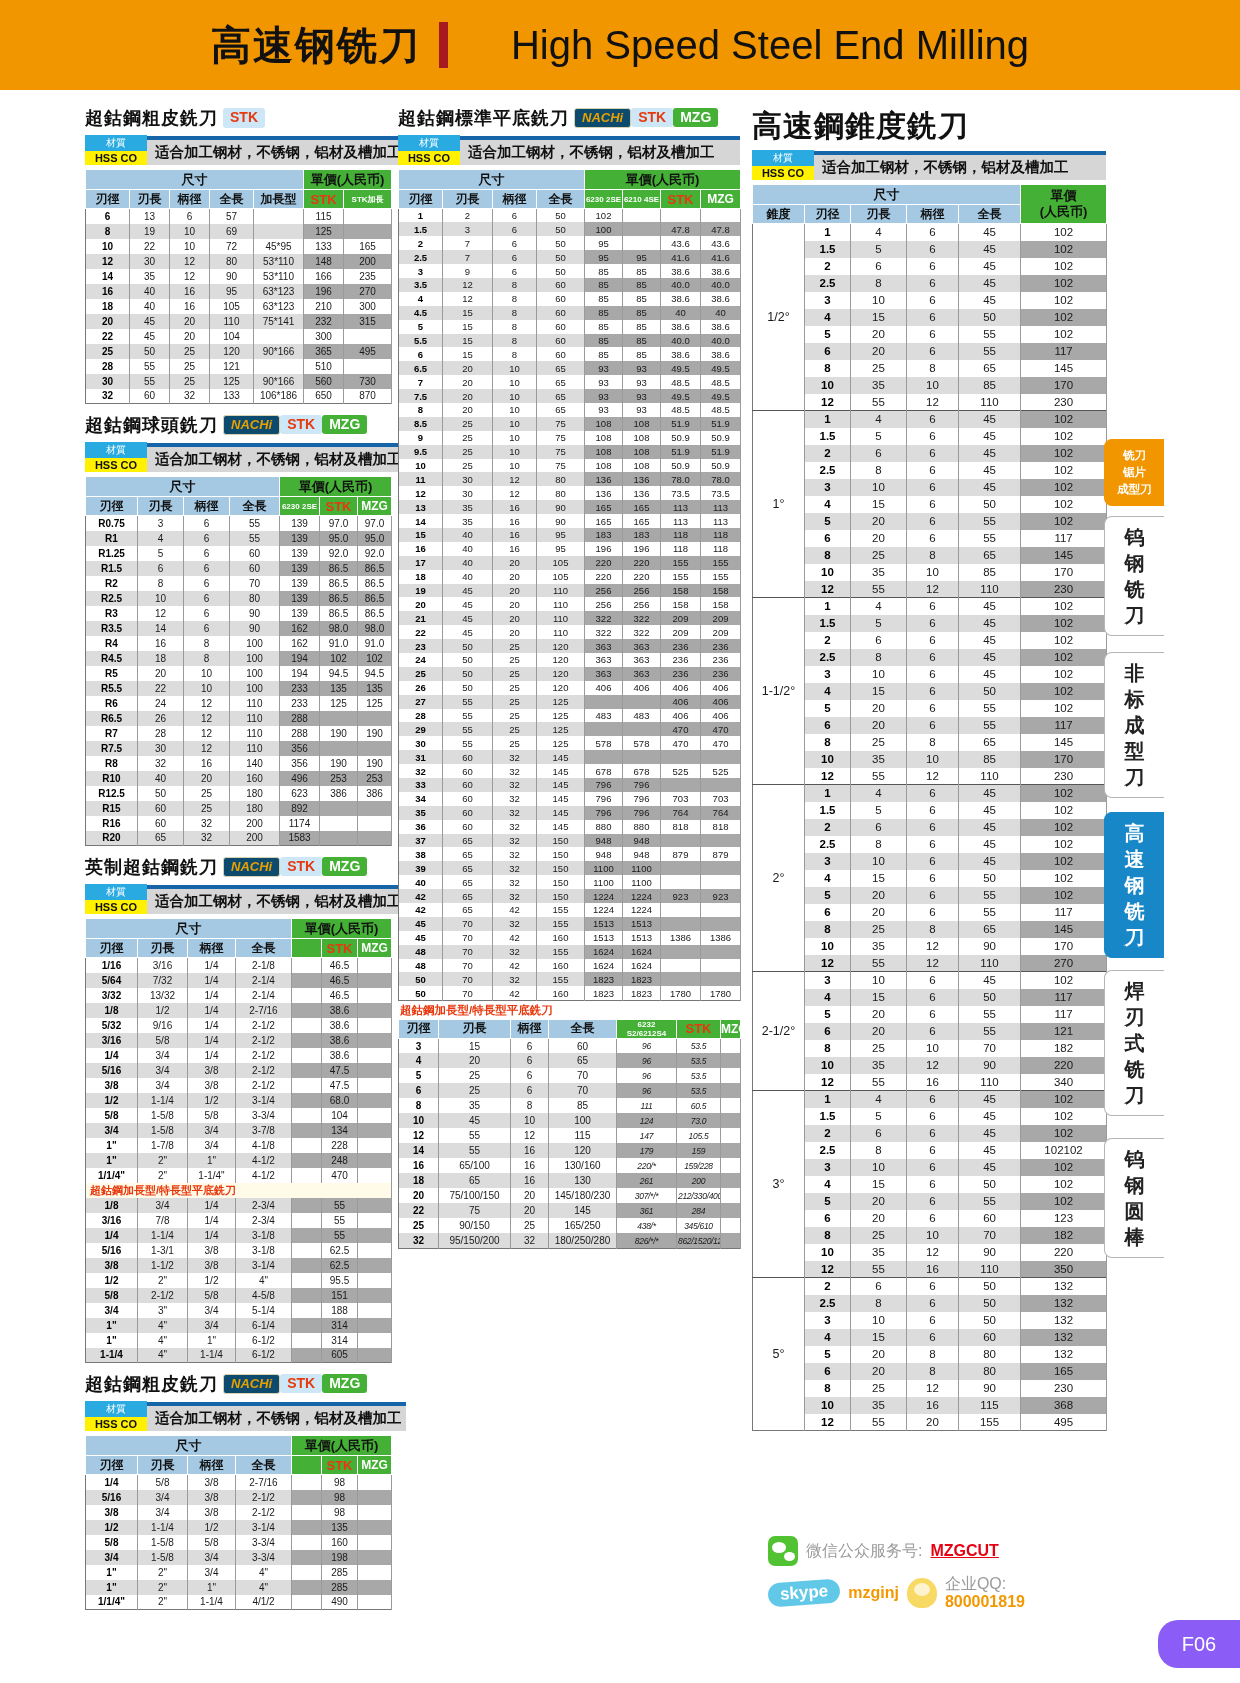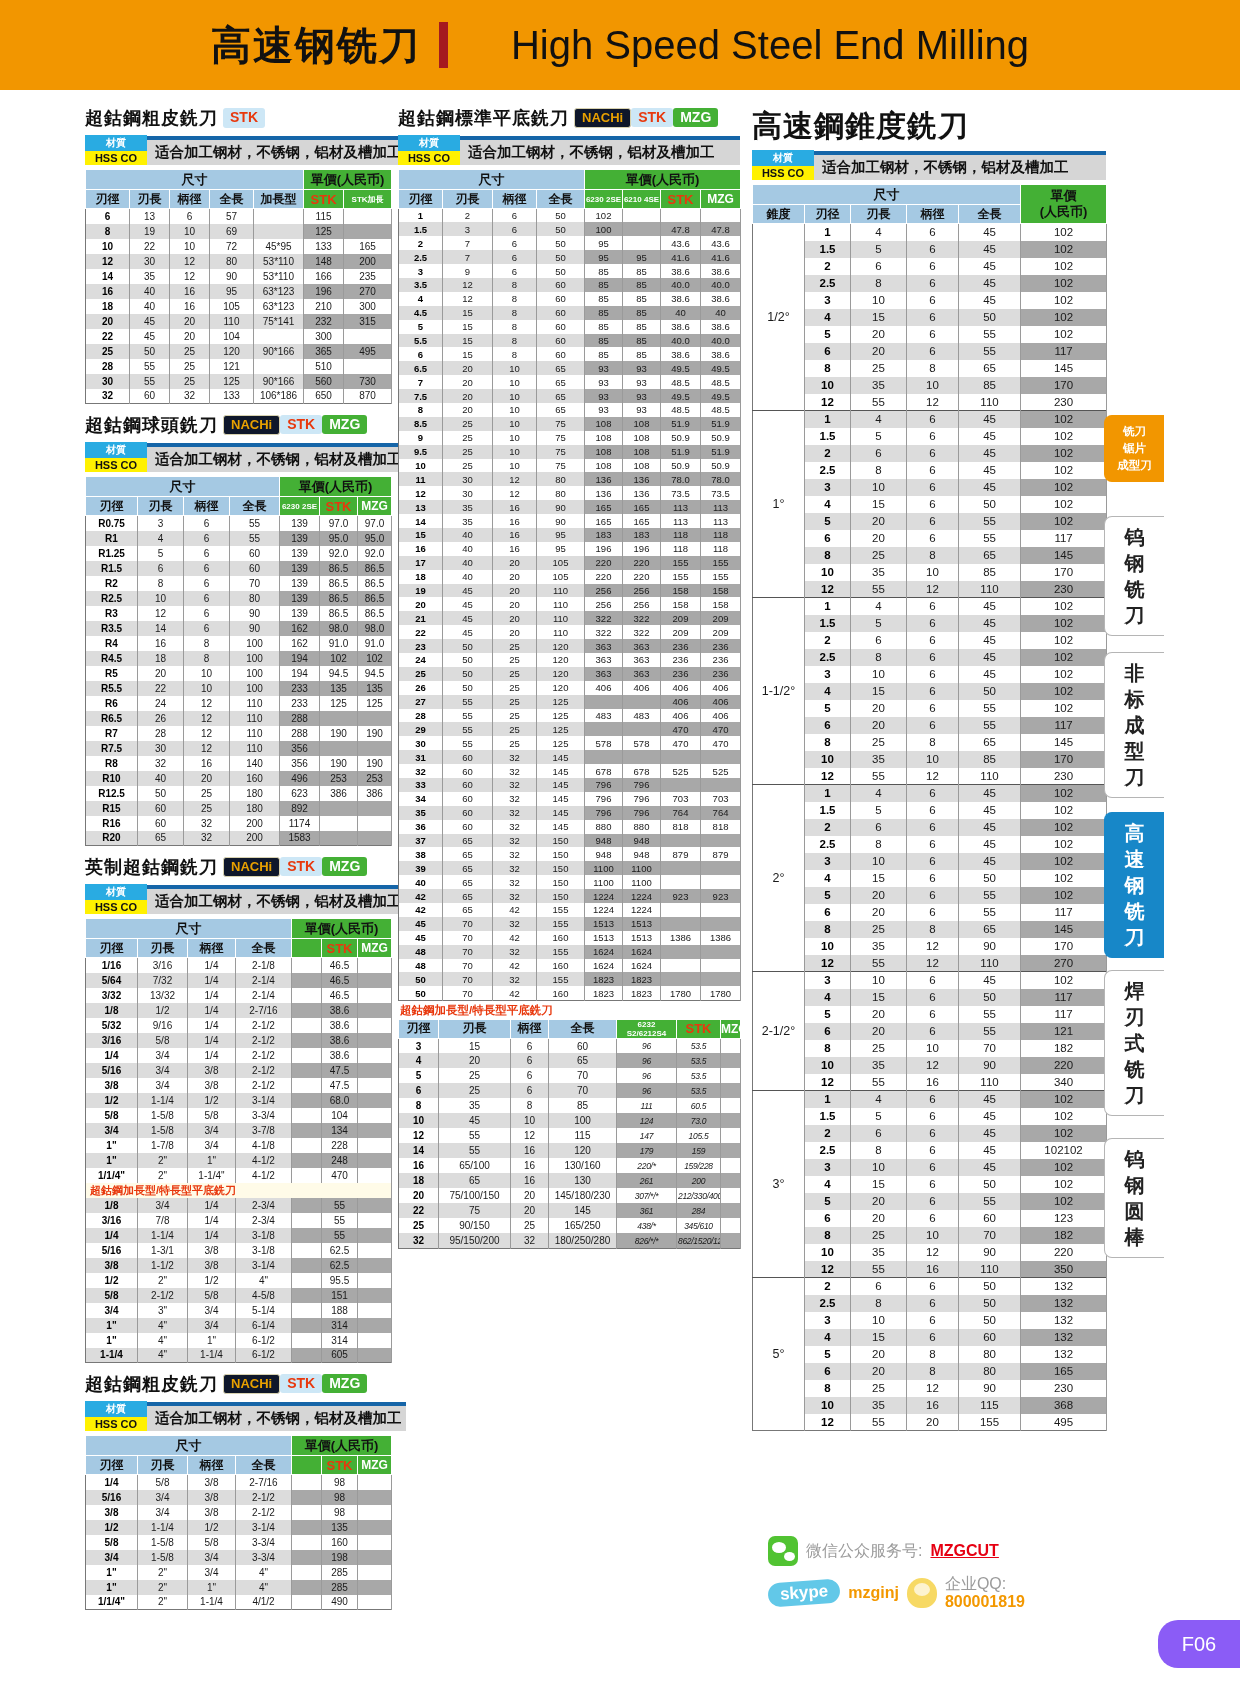--- a/index.html
+++ b/index.html
@@ -21,27 +21,27 @@
   
   .col1 { position:absolute; left:85px;  top:104px; width:306px; }
   .col2 { position:absolute; left:398px; top:104px; width:342px; }
   .col3 { position:absolute; left:752px; top:106px; width:354px; }
 
   .sec { margin-bottom:7px; }
   .sec-head { display:flex; align-items:center; gap:5px; margin-bottom:3px; min-height:28px;}
   .sec-title { font-size:18px; font-weight:bold; color:#111; letter-spacing:1px; white-space:nowrap;}
   .col3 .sec-title { font-size:30px; }
   .bdg { display:inline-block; font-weight:bold; text-align:center; padding:2px 7px; border-radius:3px; line-height:1.1;}
-  .bdg-nachi { background:#0f172a; color:#e8a000; border:1px solid #d8d2b0; font-size:13px; }
+  .bdg-nachi { background:#0c4a6e; color:#e8a000; border:1px solid #d8d2b0; font-size:13px; font-style:italic;}
   .bdg-stk { background:#cde7f6; color:#e8380d; font-size:14px; }
   .bdg-mzg { background:#44b035; color:#fff; font-size:14px; }
 
   .mat { display:flex; align-items:flex-end; margin-bottom:4px; }
   .mat-badge { width:62px; flex:none; text-align:center; }
-  .mat-badge .mt { background:#29abe2; color:#fff; font-size:10px; font-weight:bold; padding:1px 0;}
+  .mat-badge .mt { background:#29abe2; color:#fff; font-size:10px; font-weight:normal; padding:1px 0;}
   .mat-badge .mb { background:#fff100; color:#111; font-size:11px; font-weight:bold; padding:1px 0;}
   .mat-text { flex:1; background:#d6d6d6; border-top:4px solid #1565a8; font-weight:bold;
               font-size:14.5px; color:#111; padding:3px 4px 3px 8px; white-space:nowrap;}
 
   
   table.ctab { border-collapse:collapse; table-layout:fixed; width:100%; border:1px solid #777; margin-bottom:2px;}
   .ctab th { font-weight:bold; color:#111; }
   .hsize { background:#a5c9e3; font-size:13px; height:20px; border:1px solid #fff; }
   .hband { background:#44b035; font-size:13px; border:1px solid #fff; color:#111;}
   .hband.hp2 { font-size:13px; line-height:1.25; }
@@ -63,21 +63,21 @@
   .tb5 td { height:13.9px; font-size:9.5px; }
   .tb6 td.pc { font-size:8.5px; letter-spacing:-0.3px;font-style:italic;}
   .taper td { height:17px; font-size:11.5px; }
   .taper tr.gs td { border-top:1.5px solid #555; }
   .taper td.gcell { background:#fff; font-size:12.5px; font-weight:normal; border-right:1px solid #9a9a9a;}
 
   
   .tab { position:absolute; left:1104px; width:60px; text-align:center; border:1px solid #b5b5b5;
          border-right:none; border-radius:8px 0 0 8px; background:#fff; padding:7px 0; z-index:60; cursor:pointer;}
   .tab .ch { font-size:20px; font-weight:bold; color:#222; line-height:26px; }
-  .tab.orange { background:#f29600; border-color:#f29600; }
+  .tab.orange { background:#f29600; border-color:#f29600;margin-top:24px; }
   .tab.orange .ch { color:#fff; font-size:11.5px; line-height:17px; font-weight:bold;}
   .tab.active { background:#1787c8; border-color:#1787c8; }
   .tab.active .ch { color:#fff; }
 
   
   .footer { position:absolute; left:768px; top:1536px; width:400px; z-index:55; font-size:16px;}
   .f-row { display:flex; align-items:center; gap:8px; margin-bottom:9px; }
   .gray { color:#9b9b9b; }
   .red  { color:#e60012; font-weight:bold; text-decoration:underline; cursor:pointer;}
   .orangetx { color:#f39800; font-weight:bold; }

